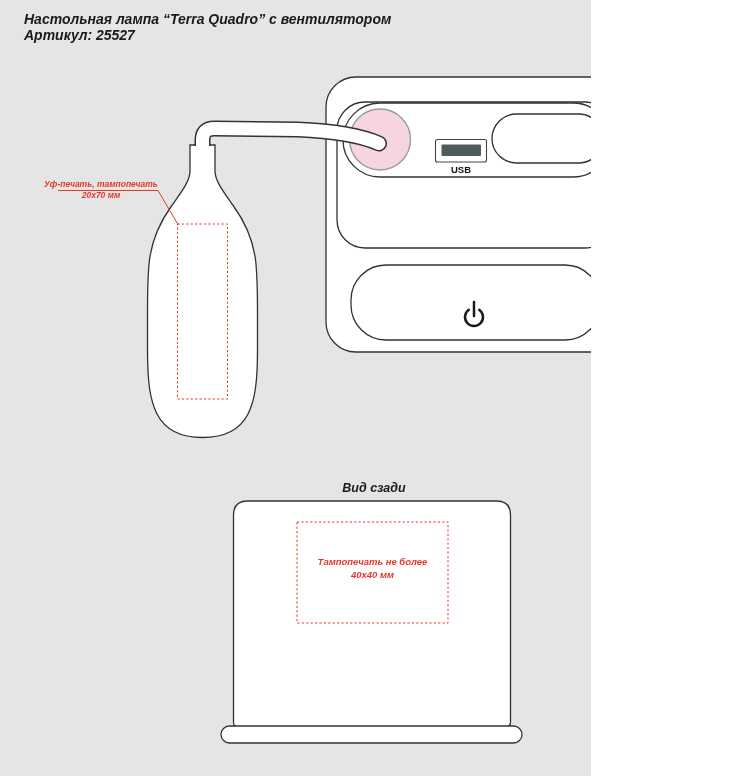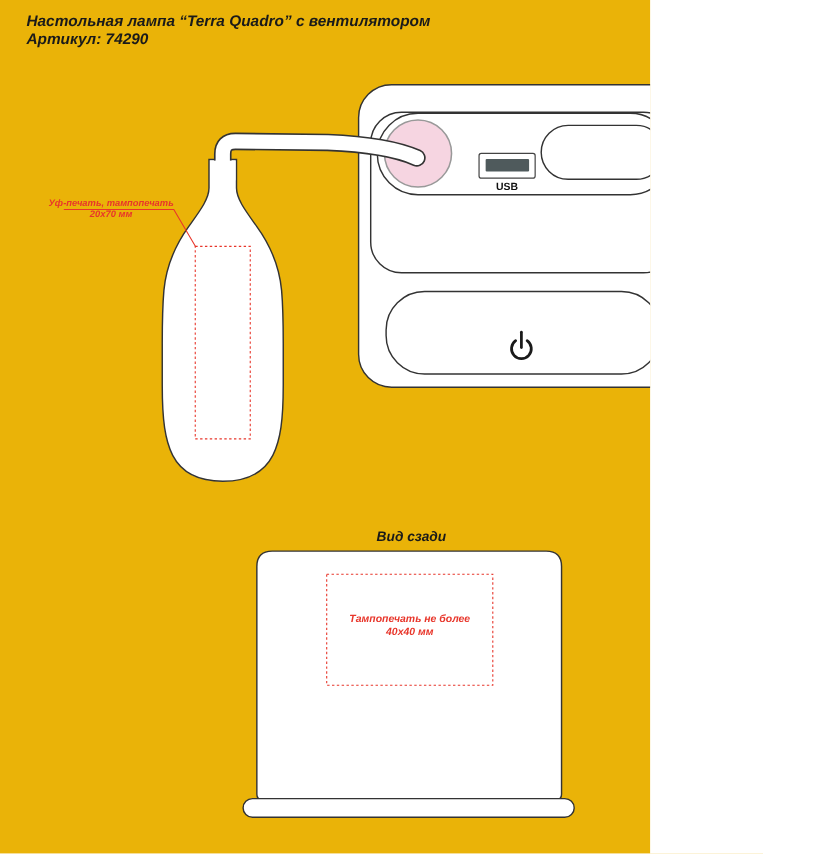--- a/index.html
+++ b/index.html
@@ -1,17 +1,17 @@
 <!DOCTYPE html>
 <html><head>
 <meta charset="utf-8">
 <style>
   html,body{margin:0;padding:0;background:#ffffff;}
   #page{
-    position:relative;width:591px;height:776px;background:#eab308;overflow:hidden;
+    position:relative;width:591px;height:776px;background:#e5e5e5;overflow:hidden;
     font-family:"Liberation Sans",sans-serif;
   }
   #header{
     position:absolute;left:24px;top:11px;
     font-style:italic;font-weight:700;font-size:14px;line-height:16px;color:#1a1a1a;
     white-space:nowrap;
   }
   svg{position:absolute;left:0;top:0;}
   .ln{fill:none;stroke:#333333;stroke-width:1.3;}
   .lnw{fill:#ffffff;stroke:#333333;stroke-width:1.3;}
@@ -20,21 +20,21 @@
   .usb{font-family:"Liberation Sans",sans-serif;font-weight:700;font-size:9.5px;fill:#111111;}
   .caption{font-family:"Liberation Sans",sans-serif;font-style:italic;font-weight:700;font-size:12.5px;fill:#1a1a1a;}
 </style>
 </head>
 <body>
 
 <div id="page">
 
   <div id="header">
     <div>Настольная лампа “Terra Quadro” с вентилятором</div>
-    <div>Артикул: 74290</div>
+    <div>Артикул: 25527</div>
   </div>
 
   <svg width="743" height="776" viewBox="0 0 743 776">
 
     <g>
 
       <rect class="lnw" x="326" y="77" width="301" height="275" rx="30"></rect>
 
       <rect class="ln" x="337" y="102" width="276" height="146" rx="28"></rect>
 

